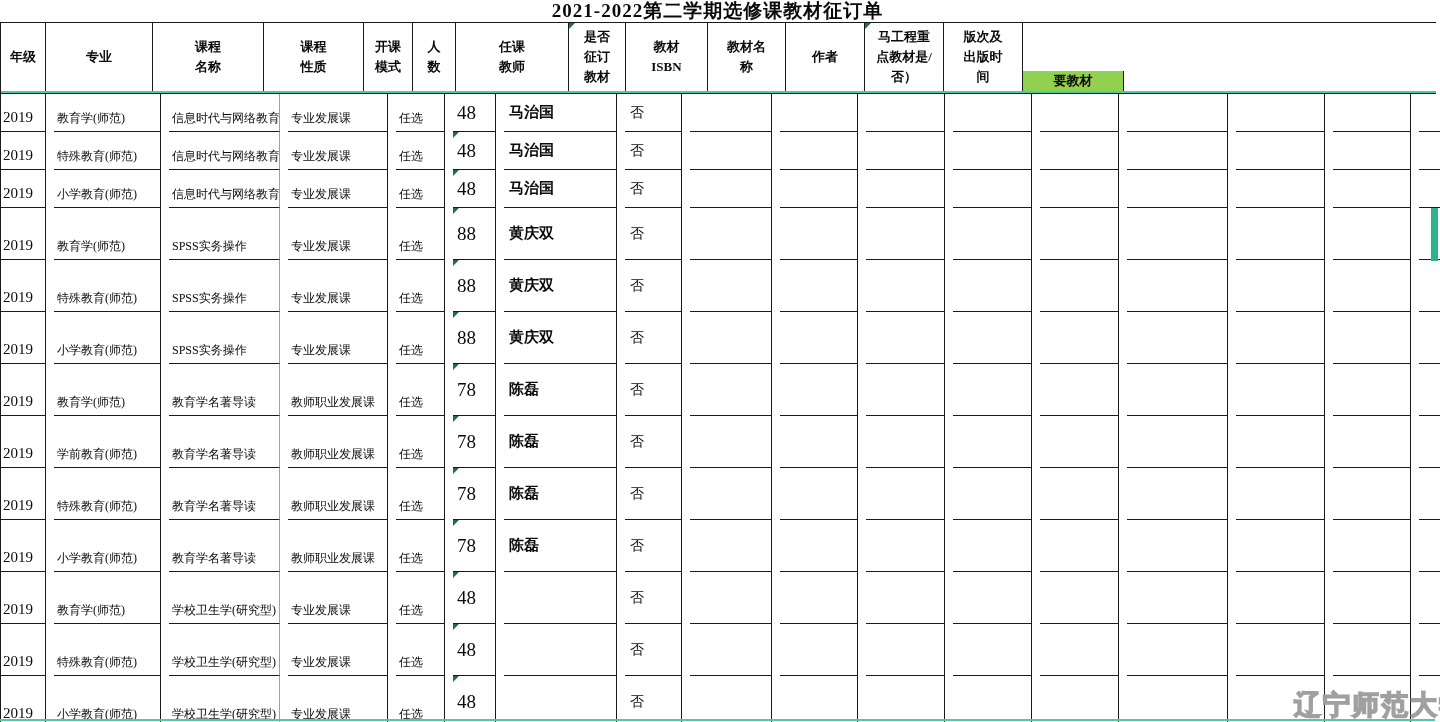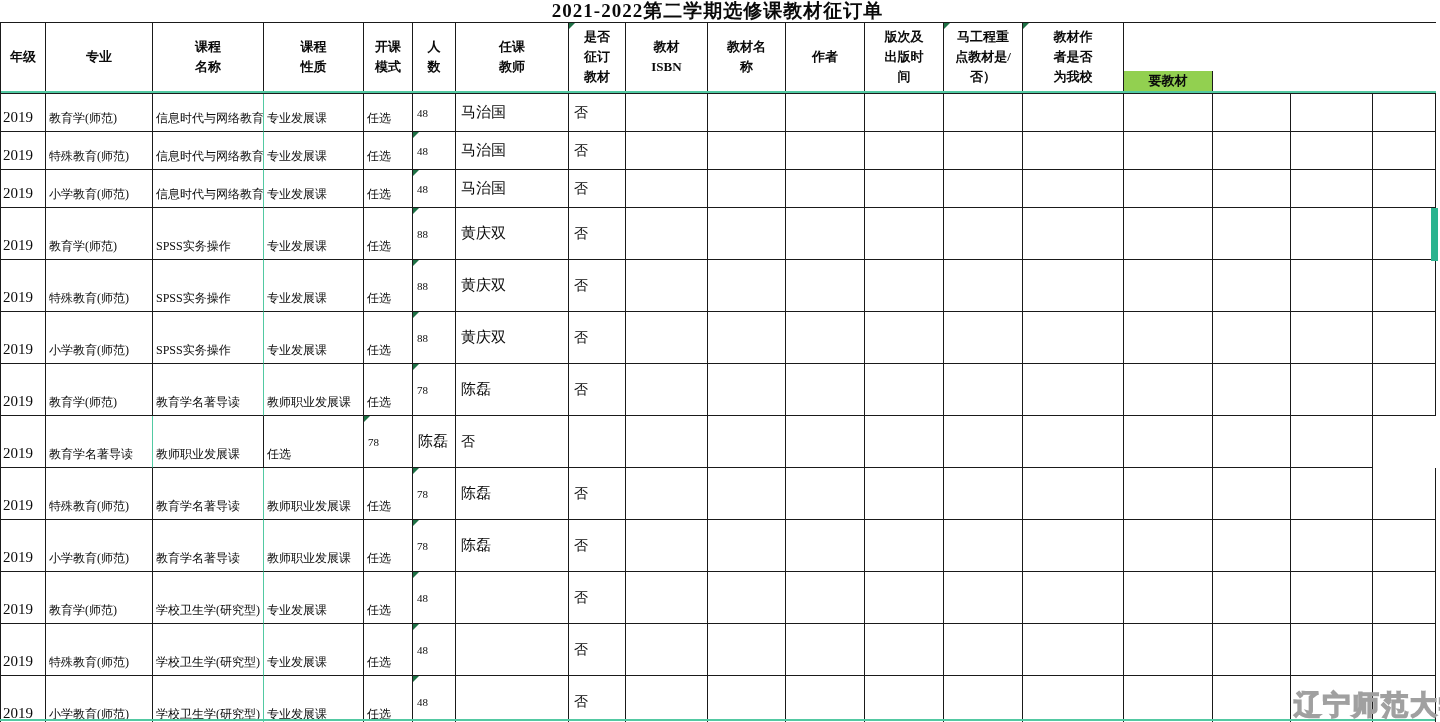--- a/index.html
+++ b/index.html
@@ -28,30 +28,30 @@
   }
   
   .hrow { height:70px; border-bottom:2px solid #52c9a2; }
   .hrow .cell {
     align-items:center; justify-content:center; text-align:center;
     font-weight:bold; font-size:13px; line-height:1.55; white-space:pre-line;
   }
   .hl { background:#92d050;margin-top:48px; }
   
   .tbody { border-top:1px solid #1a1a1a; }
-  .body-row { height:52px; }
+  .body-row { height:52px;gap:8px; }
   .body-row:nth-child(-n+3) { height:38px; }
   .body-row .cell { border-bottom:1px solid #1a1a1a; padding:0 2px 4px 3px; }
   .v-bot { align-items:flex-end; }
   .v-mid { align-items:center; padding-bottom:0 !important; }
   .body-row .c2 { border-right-color:#52c9a2;font-family:Liberation Serif, serif; }
   .f-grade   { font-size:15px; padding-left:2px !important; padding-bottom:5px !important; }
   .f-major, .f-course, .f-nature, .f-mode { font-size:12px; }
-  .f-students{ font-size:11px; padding-left:4px !important; }
-  .f-teacher { font-size:15px; padding-left:5px !important; }
+  .f-students{ font-size:19px; padding-left:4px !important; }
+  .f-teacher { font-size:15px; padding-left:5px !important;font-weight:bold; }
   .f-order   { font-size:14px; padding-left:5px !important; }
   
   .tri {
     position:absolute; top:0; left:0; width:0; height:0;
     border-top:6px solid #1d7044; border-right:6px solid transparent;
   }
   
   .bottom-line {
     position:absolute; left:0; top:719px; width:1435px; height:2px; background:#52c9a2;
   }
@@ -87,29 +87,26 @@
       <div class="cell c6">任课
 教师</div>
       <div class="cell c7"><span class="tri"></span>是否
 征订
 教材</div>
       <div class="cell c8">教材
 ISBN</div>
       <div class="cell c9">教材名
 称</div>
       <div class="cell c11">作者</div>
+      <div class="cell c13"><span class="tri"></span>马工程重
+点教材是/
+否）</div>
       <div class="cell c12">版次及
 出版时
 间</div>
-      <div class="cell c13"><span class="tri"></span>马工程重
-点教材是/
-否）</div>
-      <div class="cell c15"><span class="tri"></span>教材作
-者是否
-为我校</div>
       <div class="cell c17 hl">教师需
 要教材
 数量</div>
     </div>
     <div class="tbody" id="tbody">
         <div class="grid-row body-row">
           <div class="cell c0 v-bot f-grade">2019</div>
           <div class="cell c1 v-bot f-major">教育学(师范)</div>
           <div class="cell c2 v-bot f-course">信息时代与网络教育</div>
           <div class="cell c3 v-bot f-nature">专业发展课</div>
@@ -243,20 +240,21 @@
           <div class="cell c11 v-bot f-author"></div>
           <div class="cell c12 v-bot f-edition"></div>
           <div class="cell c13 v-bot f-ma_key"></div>
           <div class="cell c14 v-bot f-planned"></div>
           <div class="cell c15 v-bot f-school_author"></div>
           <div class="cell c16 v-bot f-remark"></div>
           <div class="cell c17 v-bot f-need_count"></div>
         </div>
         <div class="grid-row body-row">
           <div class="cell c0 v-bot f-grade">2019</div>
+          <div class="cell c1 v-bot f-major">学前教育(师范)</div>
           <div class="cell c2 v-bot f-course">教育学名著导读</div>
           <div class="cell c3 v-bot f-nature">教师职业发展课</div>
           <div class="cell c4 v-bot f-mode">任选</div>
           <div class="cell c5 v-mid f-students"><span class="tri"></span>78</div>
           <div class="cell c6 v-mid f-teacher">陈磊</div>
           <div class="cell c7 v-mid f-order">否</div>
           <div class="cell c8 v-bot f-isbn"></div>
           <div class="cell c9 v-bot f-book_name"></div>
           <div class="cell c10 v-bot f-publisher"></div>
           <div class="cell c11 v-bot f-author"></div>

